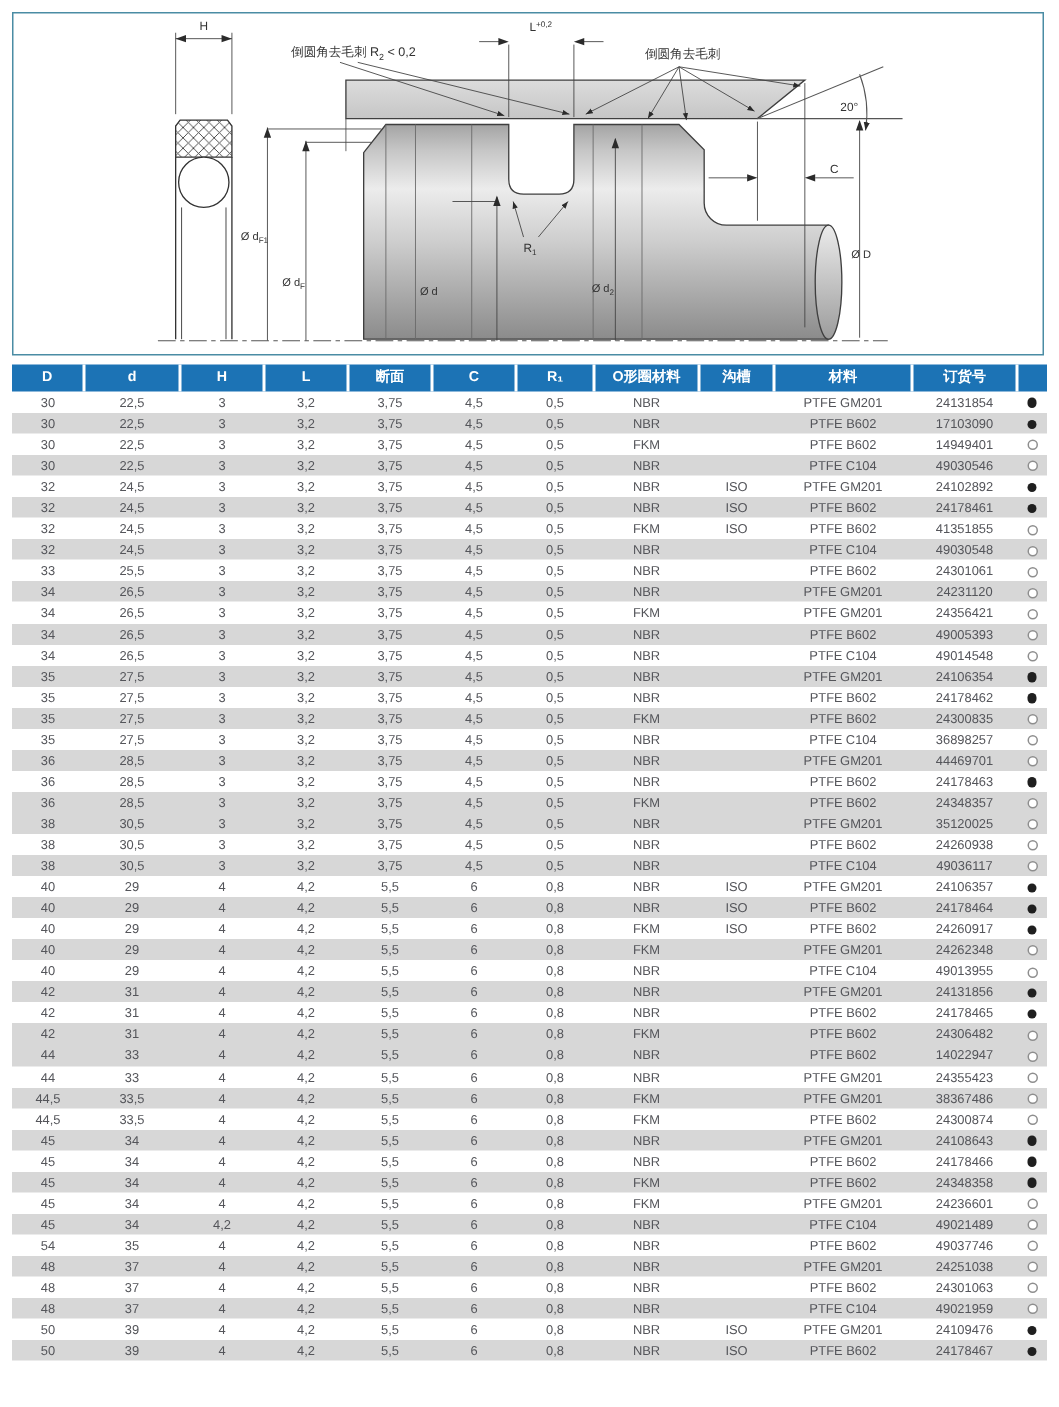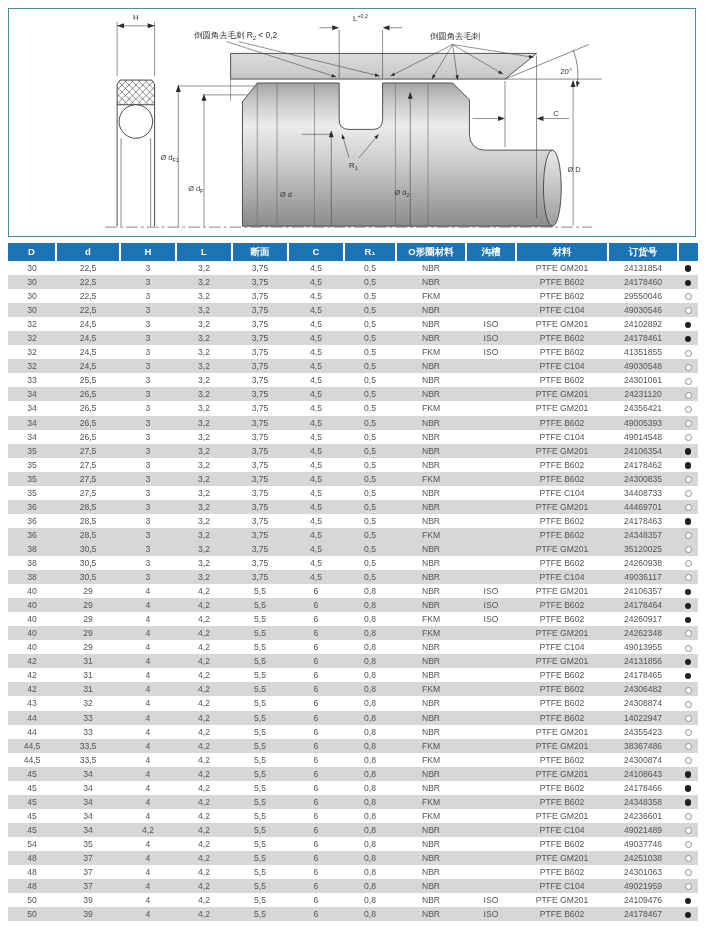--- a/index.html
+++ b/index.html
@@ -231,35 +231,35 @@
           <td>30</td>
           <td>22,5</td>
           <td>3</td>
           <td>3,2</td>
           <td>3,75</td>
           <td>4,5</td>
           <td>0,5</td>
           <td>NBR</td>
           <td></td>
           <td>PTFE B602</td>
-          <td>24178460</td>
+          <td>17103090</td>
           <td><span class="dot dot-filled"></span></td>
         </tr>
         <tr>
           <td>30</td>
           <td>22,5</td>
           <td>3</td>
           <td>3,2</td>
           <td>3,75</td>
           <td>4,5</td>
           <td>0,5</td>
           <td>FKM</td>
           <td></td>
           <td>PTFE B602</td>
-          <td>29550046</td>
+          <td>14949401</td>
           <td><span class="dot dot-open"></span></td>
         </tr>
         <tr class="alt">
           <td>30</td>
           <td>22,5</td>
           <td>3</td>
           <td>3,2</td>
           <td>3,75</td>
           <td>4,5</td>
           <td>0,5</td>
@@ -441,21 +441,21 @@
           <td>35</td>
           <td>27,5</td>
           <td>3</td>
           <td>3,2</td>
           <td>3,75</td>
           <td>4,5</td>
           <td>0,5</td>
           <td>NBR</td>
           <td></td>
           <td>PTFE C104</td>
-          <td>34408733</td>
+          <td>36898257</td>
           <td><span class="dot dot-open"></span></td>
         </tr>
         <tr class="alt">
           <td>36</td>
           <td>28,5</td>
           <td>3</td>
           <td>3,2</td>
           <td>3,75</td>
           <td>4,5</td>
           <td>0,5</td>
@@ -640,34 +640,20 @@
           <td>4,2</td>
           <td>5,5</td>
           <td>6</td>
           <td>0,8</td>
           <td>FKM</td>
           <td></td>
           <td>PTFE B602</td>
           <td>24306482</td>
           <td><span class="dot dot-open"></span></td>
         </tr>
-        <tr>
-          <td>43</td>
-          <td>32</td>
-          <td>4</td>
-          <td>4,2</td>
-          <td>5,5</td>
-          <td>6</td>
-          <td>0,8</td>
-          <td>NBR</td>
-          <td></td>
-          <td>PTFE B602</td>
-          <td>24308874</td>
-          <td><span class="dot dot-open"></span></td>
-        </tr>
         <tr class="alt">
           <td>44</td>
           <td>33</td>
           <td>4</td>
           <td>4,2</td>
           <td>5,5</td>
           <td>6</td>
           <td>0,8</td>
           <td>NBR</td>
           <td></td>

